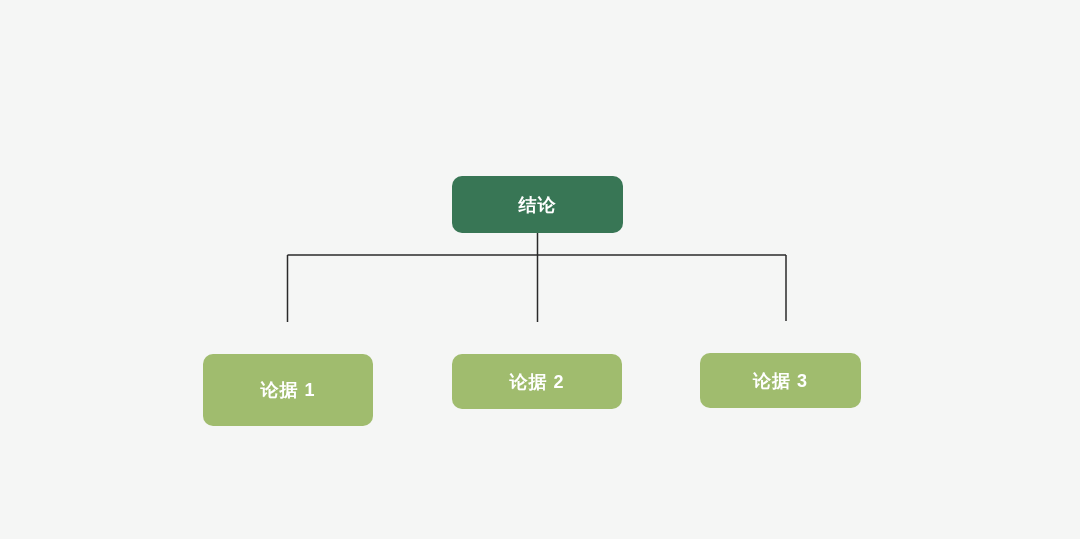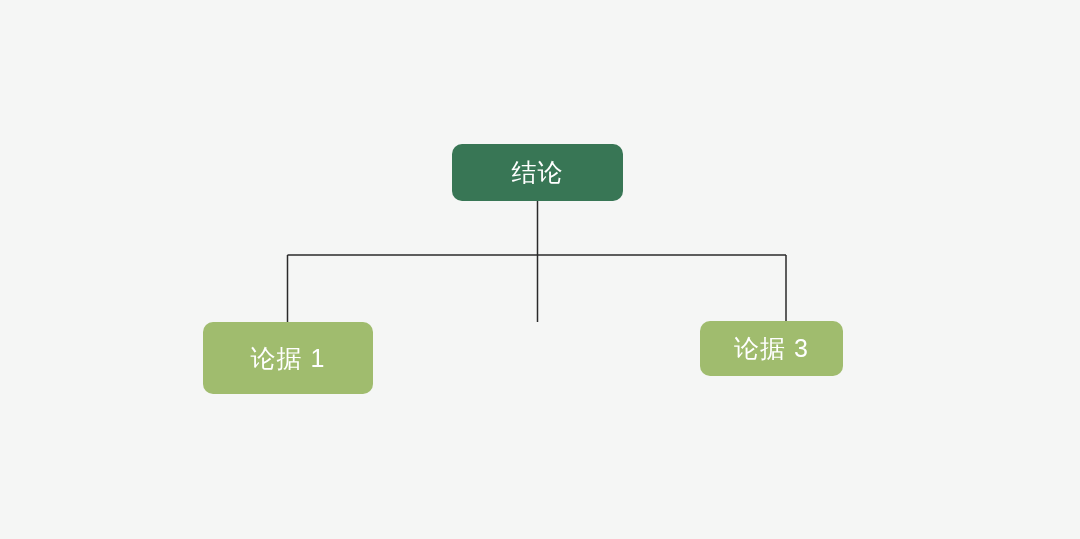--- a/index.html
+++ b/index.html
@@ -26,35 +26,36 @@
     width: 1080px; height: 539px;
     pointer-events: none;
   }
   .node {
     position: absolute;
     display: flex;
     align-items: center;
     justify-content: center;
     border-radius: 10px;
     color: var(--text);
-    font-weight: 400;
-    font-size: 25px;
+    font-weight: 700;
+    font-size: 18px;
     letter-spacing: 1px;
     cursor: default;
     user-select: none;
+    margin-top: 32px;
   }
   .node-root {
     left: 452px; top: 144px;
     width: 171px; height: 57px;
     background: var(--root-fill);
   }
   .node-child { background: var(--child-fill); }
   .node-child-1 { left: 203px; top: 322px; width: 170px; height: 72px; }
   .node-child-2 { left: 452px; top: 322px; width: 170px; height: 55px; }
-  .node-child-3 { left: 700px; top: 321px; width: 143px; height: 55px; }
+  .node-child-3 { left: 700px; top: 321px; width: 161px; height: 55px; }
   .node-label { display: inline-block; }
 </style>
 </head>
 <body>
 
 <div class="canvas">
 
   <svg class="connectors" viewBox="0 0 1080 539" xmlns="http://www.w3.org/2000/svg" aria-hidden="true">
 
     <line x1="537.5" y1="201" x2="537.5" y2="322" stroke="var(--connector)" stroke-width="1.5"></line>
@@ -67,18 +68,21 @@
   </svg>
 
   <div class="node node-root">
     <span class="node-label">结论</span>
   </div>
 
   <div class="node node-child node-child-1">
     <span class="node-label">论据 1</span>
   </div>
 
+  <div class="node node-child node-child-2">
+    <span class="node-label">论据 2</span>
+  </div>
 
   <div class="node node-child node-child-3">
     <span class="node-label">论据 3</span>
   </div>
 
 </div>
 
 </body></html>

